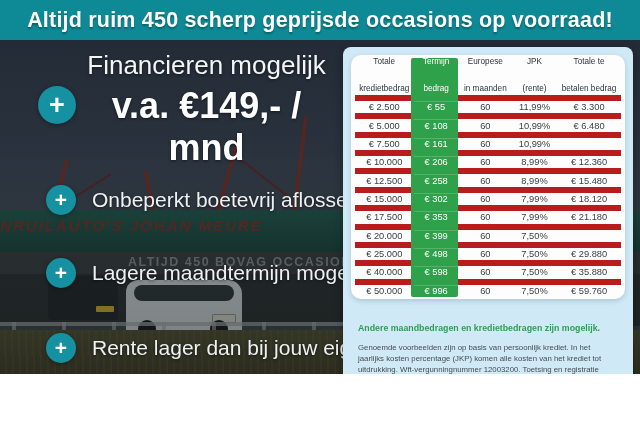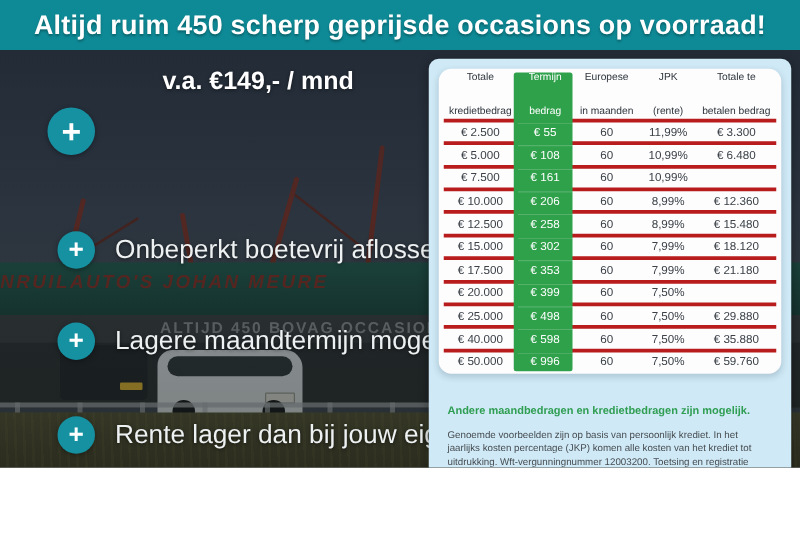--- a/index.html
+++ b/index.html
@@ -45,37 +45,37 @@
               display:flex;align-items:center;justify-content:center;}
   .top-banner .txt{color:#fff;font-size:21.5px;font-weight:bold;letter-spacing:.2px;
                    text-shadow:0 2px 2px rgba(0,0,0,.3);white-space:nowrap;}
 
   
   .promo-head{position:absolute;left:30px;top:50px;width:305px;z-index:5;}
   .plus{border-radius:50%;background:#1691a2;color:#fff;font-weight:bold;
         display:flex;align-items:center;justify-content:center;box-shadow:0 1px 4px rgba(0,0,0,.35);}
   .plus.big{position:absolute;left:8px;top:36px;width:38px;height:38px;font-size:27px;}
   .headline1{margin-left:48px;text-align:center;color:#f3f5f6;font-size:26px;text-shadow:0 1px 3px rgba(0,0,0,.5);}
-  .headline2{margin-left:48px;margin-top:4px;text-align:center;color:#fff;font-size:20px;font-weight:bold;
+  .headline2{margin-left:48px;margin-top:4px;text-align:center;color:#fff;font-size:36px;font-weight:bold;
              text-shadow:0 1px 3px rgba(0,0,0,.5);}
   .bullets{position:absolute;left:0;top:0;z-index:5;}
   .bullet{position:absolute;left:46px;display:flex;align-items:center;gap:16px;white-space:nowrap;}
   .bullet .plus{width:30px;height:30px;font-size:21px;flex:0 0 auto;}
   .bullet .label{color:#eef1f2;font-size:21px;text-shadow:0 1px 3px rgba(0,0,0,.55);}
 
   
   .panel{position:absolute;left:343px;top:47px;width:290px;height:368px;background:#cfe9f6;
          border-radius:8px;z-index:5;box-shadow:0 2px 8px rgba(0,0,0,.35);}
   .card{position:absolute;left:8px;top:8px;width:274px;height:244px;background:#fdfdfe;
         border-radius:10px;box-shadow:0 2px 5px rgba(40,60,80,.2);}
   .green-bar{position:absolute;left:22%;width:17%;top:3px;bottom:2px;background:#2fa14b;z-index:1;border-radius:2px;}
   .tbl{position:absolute;inset:0;display:flex;flex-direction:column;padding:2px 4px 2px;}
   .thead,.trow{display:grid;grid-template-columns:22% 17% 20% 17% 24%;}
   .thead{height:38px;flex:0 0 auto;}
-  .trow{flex:1;border-top:3px solid #b91c1c;}
+  .trow{flex:1;border-top:6px solid #b91c1c;}
   .hcell{display:flex;flex-direction:column;align-items:center;justify-content:center;
          font-weight:normal;font-size:8.2px;color:#2e353c;line-height:1.3;position:relative;z-index:2;text-align:center;gap:16px;}
   .hcell.c1{color:#fff;}
   .cell{display:flex;align-items:center;justify-content:center;font-size:9.3px;color:#3b4147;
         position:relative;z-index:2;white-space:nowrap;}
   .cell.c1{color:#fff;box-shadow:inset 0 1px 0 rgba(255,255,255,.18);}
   .note-head{position:absolute;left:15px;top:276px;width:264px;font-size:8.8px;font-weight:bold;color:#2f9e52;}
   .note-body{position:absolute;left:15px;top:296px;width:256px;font-size:7.8px;line-height:1.38;color:#474c50;margin:0;}
   .warning{position:absolute;left:18px;top:337px;display:flex;align-items:center;gap:0;}
   .warning .txt{font-size:17px;font-weight:bold;color:#0d0d0d;white-space:nowrap;}
@@ -119,20 +119,21 @@
     <div class="grass"></div>
     <div class="overlay"></div>
   </div>
 
   <div class="top-banner">
     <span class="txt">Altijd ruim 450 scherp geprijsde occasions op voorraad!</span>
   </div>
 
   <div class="promo-head">
     <span class="plus big">+</span>
+    <div class="headline1">Financieren mogelijk</div>
     <div class="headline2">v.a. €149,- / mnd</div>
   </div>
 
   <div class="bullets">
       <div class="bullet" style="top: 185px;">
         <span class="plus">+</span>
         <span class="label">Onbeperkt boetevrij aflossen</span>
       </div>
       <div class="bullet" style="top: 258px;">
         <span class="plus">+</span>

